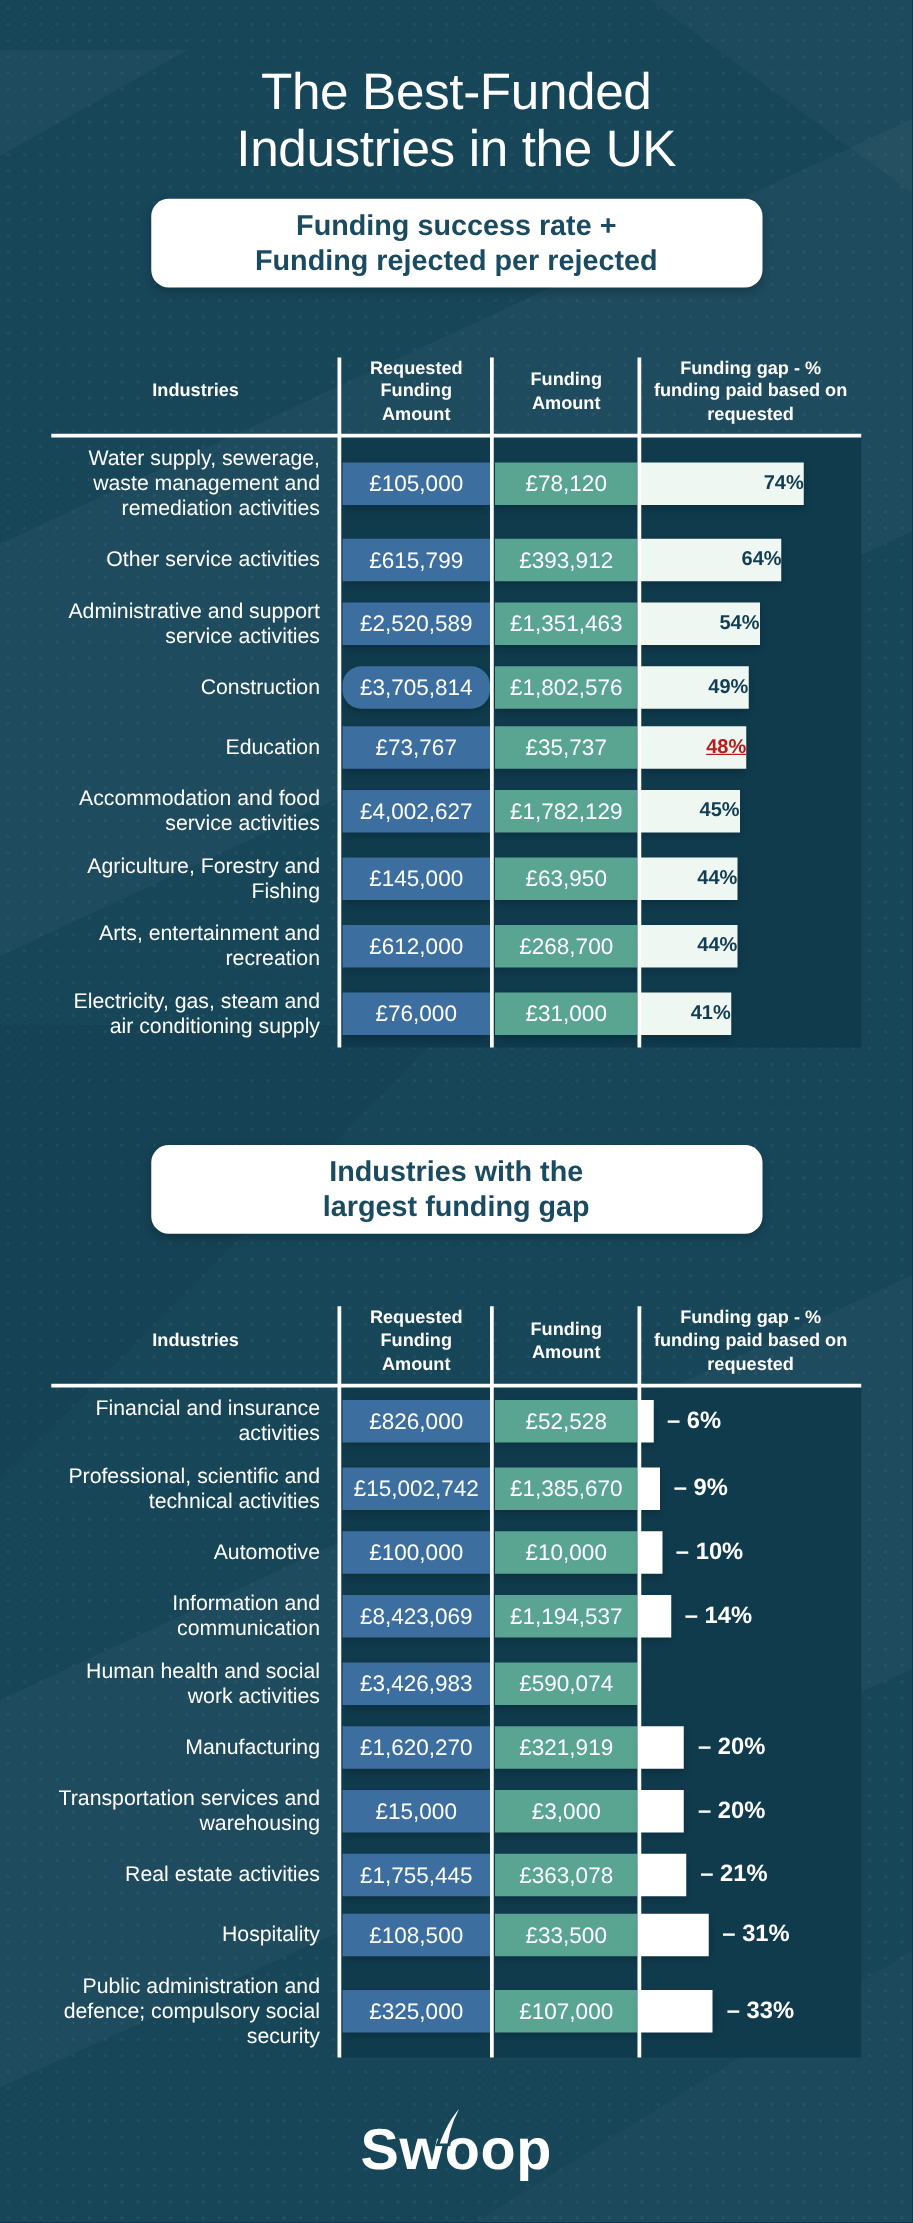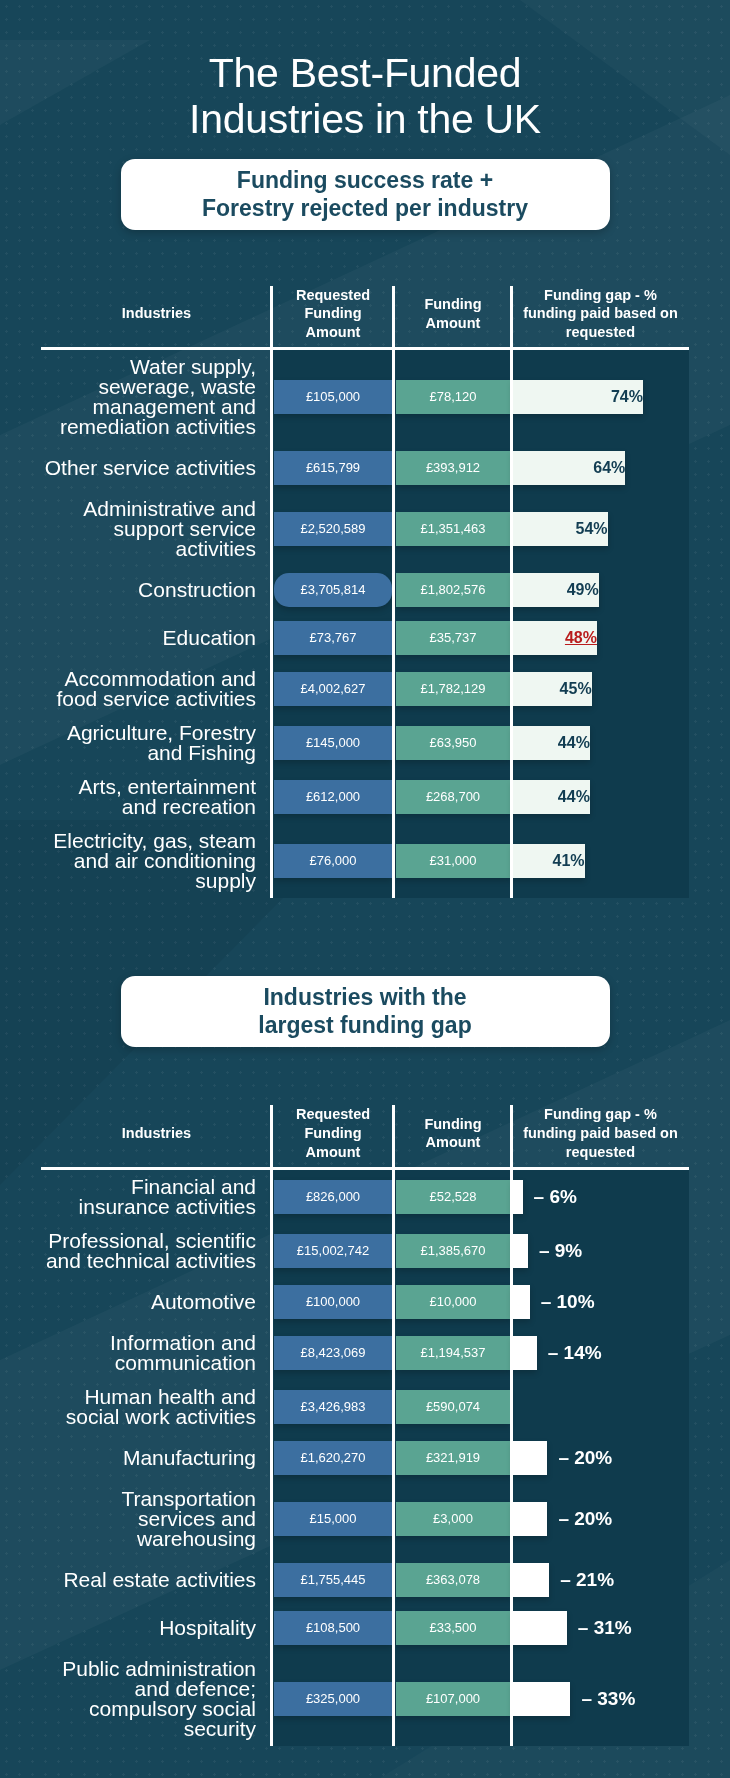--- a/index.html
+++ b/index.html
@@ -27,23 +27,23 @@
     padding-bottom:6px;color:#ffffff;}
   .th{font-size:14.5px;font-weight:700;text-align:center;line-height:1.28;padding:0 6px;box-sizing:border-box;}
   .rule{height:3px;background:#ffffff;position:relative;z-index:4;}
   .tbody{position:relative;}
   .colbg{position:absolute;top:0;bottom:0;background:#0F3B4D;z-index:0;}
   .cb2{left:231px;width:122px;}.cb3{left:353px;width:118px;}.cb4{left:471px;width:177px;}
   .trow{display:grid;grid-template-columns:231px 122px 118px 177px;align-items:center;
     position:relative;z-index:2;padding:7px 0;}
   .cell{display:flex;align-items:center;justify-content:center;}
   .industry{display:block;text-align:right;padding-right:16px;box-sizing:border-box;
-    color:#ffffff;font-size:21px;line-height:20px;}
+    color:#ffffff;font-size:17px;line-height:20px;}
   .pill{height:34px;line-height:34px;width:calc(100% - 4px);text-align:center;color:#ffffff;
-    font-size:13px;box-shadow:0 3px 6px rgba(0,0,0,0.20);}
+    font-size:18px;box-shadow:0 3px 6px rgba(0,0,0,0.20);}
   .gap{justify-content:flex-start;}
   .gap-bar{height:34px;box-sizing:border-box;box-shadow:0 3px 6px rgba(0,0,0,0.20);}
   .gap-bar.inside{line-height:34px;text-align:right;
     color:#123D52;font-weight:700;font-size:16px;}
   .gap-label{color:#ffffff;font-weight:700;font-size:19px;margin-left:11px;white-space:nowrap;}
   .footer{position:relative;z-index:2;margin-top:46px;text-align:center;}
   .logo{position:relative;display:inline-block;color:#ffffff;font-size:46px;font-weight:700;
     letter-spacing:0.5px;}
   .swoosh{position:absolute;left:59px;top:-13px;}
 </style>
@@ -61,21 +61,21 @@
     <polygon points="730,1560 730,1778 380,1778" fill="#ffffff" opacity="0.022"></polygon>
   </svg>
 
   <h1 class="title">
     <span>The Best-Funded</span>
     <span>Industries in the UK</span>
   </h1>
 
   <div class="card card1">
     <span>Funding success rate +</span>
-    <span>Forestry rejected per industry</span>
+    <span>Funding rejected per rejected</span>
   </div>
 
   <div class="table t1">
     <div class="vline v1"></div>
     <div class="vline v2"></div>
     <div class="vline v3"></div>
     <div class="thead">
         <div class="th">Industries</div>
         <div class="th">Requested Funding Amount</div>
         <div class="th">Funding Amount</div>

